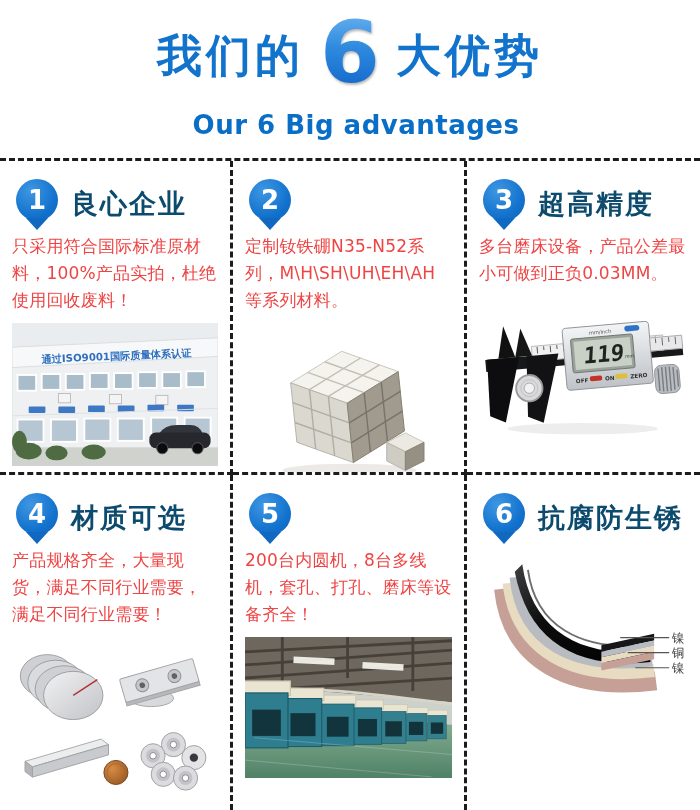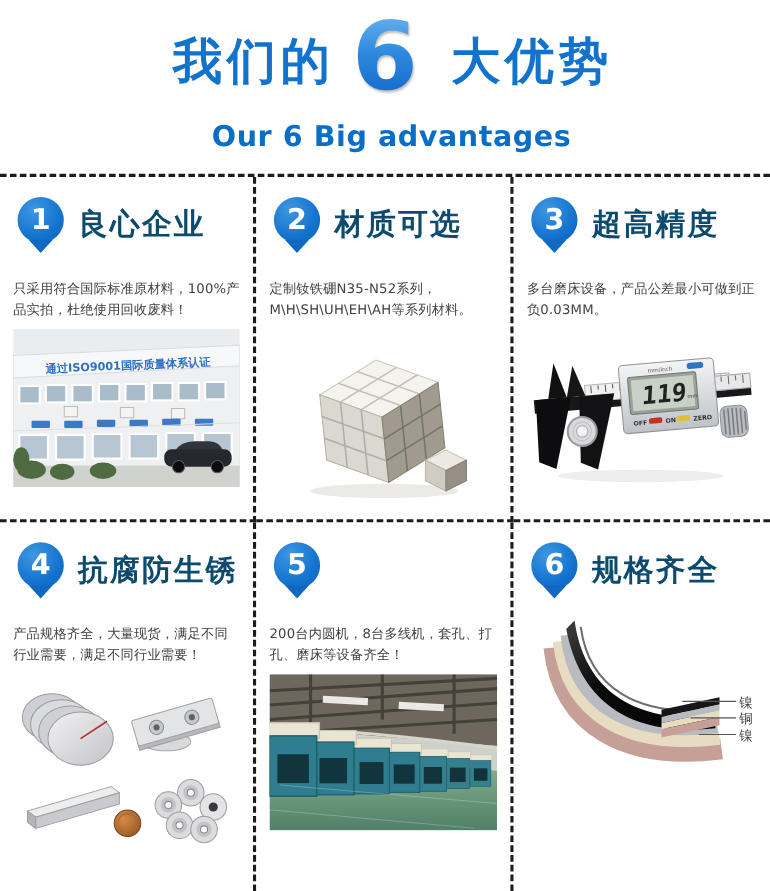--- a/index.html
+++ b/index.html
@@ -5,21 +5,21 @@
   * { margin:0; padding:0; box-sizing:border-box; }
   html,body { background:#ffffff; }
   .page {
     position:relative; width:700px; height:810px; margin:0 auto;
     background:#ffffff; overflow:hidden;
     font-family:"DejaVu Sans", sans-serif; color:#333;
   }
   
   .header { height:158px; text-align:center; padding-top:8px; }
   .title-row { display:flex; justify-content:center; align-items:center; gap:16px; height:96px; }
-  .t-cn { font-size:45px; font-weight:700; color:#1273cd; letter-spacing:4px;margin-left:14px; }
+  .t-cn { font-size:45px; font-weight:700; color:#1273cd; letter-spacing:4px; }
   .t-num {
     font-size:86px; font-weight:700; line-height:1; margin-top:-8px;
     color:#2b85dd;
     background:linear-gradient(180deg,#6db4f2 0%, #2e8ade 45%, #0f63c8 100%);
     -webkit-background-clip:text; background-clip:text; -webkit-text-fill-color:transparent;
     filter:drop-shadow(1px 2px 1px rgba(0,0,0,0.28));
   }
   .subtitle { font-size:26px; font-weight:700; color:#0a6ec7; margin-top:6px; letter-spacing:0.5px;padding-left:12px; }
   
   .grid {
@@ -35,21 +35,21 @@
     background:radial-gradient(circle at 35% 28%, #3f97e3 0%, #1272cd 62%, #0e63bb 100%);
     color:#fff; font-size:26px; font-weight:700;
     display:flex; align-items:center; justify-content:center; margin-bottom:8px;
   }
   .badge::after {
     content:""; position:absolute; left:50%; bottom:-9px; transform:translateX(-50%);
     width:0; height:0; border:11px solid transparent; border-bottom:0;
     border-top:12px solid #1068c0;
   }
   .card-title { font-size:27px; font-weight:700; color:#0c4a6e; letter-spacing:2px; white-space:nowrap; }
-  .card-text { margin-top:24px; font-size:12px; line-height:1.6; color:#404040; letter-spacing:0.2px; }
+  .card-text { margin-top:4px; font-size:17px; line-height:1.6; color:#ef4444; letter-spacing:0.2px; }
   .card-img { margin-top:8px; }
   .card-img svg { display:block; width:100%; height:auto; }
 </style>
 </head>
 <body>
 
 <div class="page">
 
   <div class="header">
     <div class="title-row">
@@ -119,21 +119,20 @@
             <circle cx="162" cy="135" r="6" fill="#0c0c0e" stroke="#595b60"></circle>
             <circle cx="200" cy="135" r="6" fill="#0c0c0e" stroke="#595b60"></circle>
           </g>
         </svg>
       </div>
     </div>
 
     <div class="cell r1">
       <div class="card-head">
         <div class="badge">2</div>
-        <div class="card-title">材质可选</div>
       </div>
       <div class="card-text">定制钕铁硼N35-N52系列，M\H\SH\UH\EH\AH等系列材料。</div>
       <div class="card-img">
         <svg viewBox="0 0 222 170" xmlns="http://www.w3.org/2000/svg">
           <ellipse cx="112" cy="158" rx="72" ry="7" fill="#eceae7"></ellipse>
           <g transform="rotate(-6 110 90)">
             <polygon points="110,30 168,58 110,86 52,58" fill="#f4f3ee" stroke="#c8c5bc"></polygon>
             <polygon points="52,58 110,86 110,150 52,122" fill="#dbd8d0" stroke="#b5b2a9"></polygon>
             <polygon points="110,86 168,58 168,122 110,150" fill="#a09a8f" stroke="#85806f"></polygon>
             <g stroke="#c2bfb5" stroke-width="1.5">
@@ -209,21 +208,21 @@
             <rect x="184" y="52" width="34" height="14" fill="#e8e8ea" stroke="#aaaaaa"></rect>
             <path d="M190,53v5 M197,53v8 M204,53v5 M211,53v8" stroke="#666" stroke-width="1"></path>
           </g>
         </svg>
       </div>
     </div>
 
     <div class="cell">
       <div class="card-head">
         <div class="badge">4</div>
-        <div class="card-title">抗腐防生锈</div>
+        <div class="card-title">材质可选</div>
       </div>
       <div class="card-text">产品规格齐全，大量现货，满足不同行业需要，满足不同行业需要！</div>
       <div class="card-img">
         <svg viewBox="0 0 222 176" xmlns="http://www.w3.org/2000/svg">
           <defs>
             <linearGradient id="silverG" x1="0" y1="0" x2="1" y2="1">
               <stop offset="0" stop-color="#f2f2f4"></stop>
                 <stop offset="1" stop-color="#c2c3c7"></stop>
             </linearGradient>
             <radialGradient id="copperG" cx="0.35" cy="0.35" r="0.9">
@@ -361,21 +360,21 @@
             <line x1="10" y1="108" x2="222" y2="126"></line>
               <line x1="0" y1="132" x2="200" y2="150"></line>
           </g>
         </svg>
       </div>
     </div>
 
     <div class="cell last">
       <div class="card-head">
         <div class="badge">6</div>
-        <div class="card-title">规格齐全</div>
+        <div class="card-title">抗腐防生锈</div>
       </div>
       <div class="card-img">
         <svg viewBox="0 0 222 170" xmlns="http://www.w3.org/2000/svg">
           <defs>
             <linearGradient id="gB" x1="0" y1="0" x2="1" y2="1">
               <stop offset="0" stop-color="#3f3f41"></stop>
                 <stop offset="0.4" stop-color="#0c0c0d"></stop>
                 <stop offset="1" stop-color="#000000"></stop>
             </linearGradient>
           </defs>

